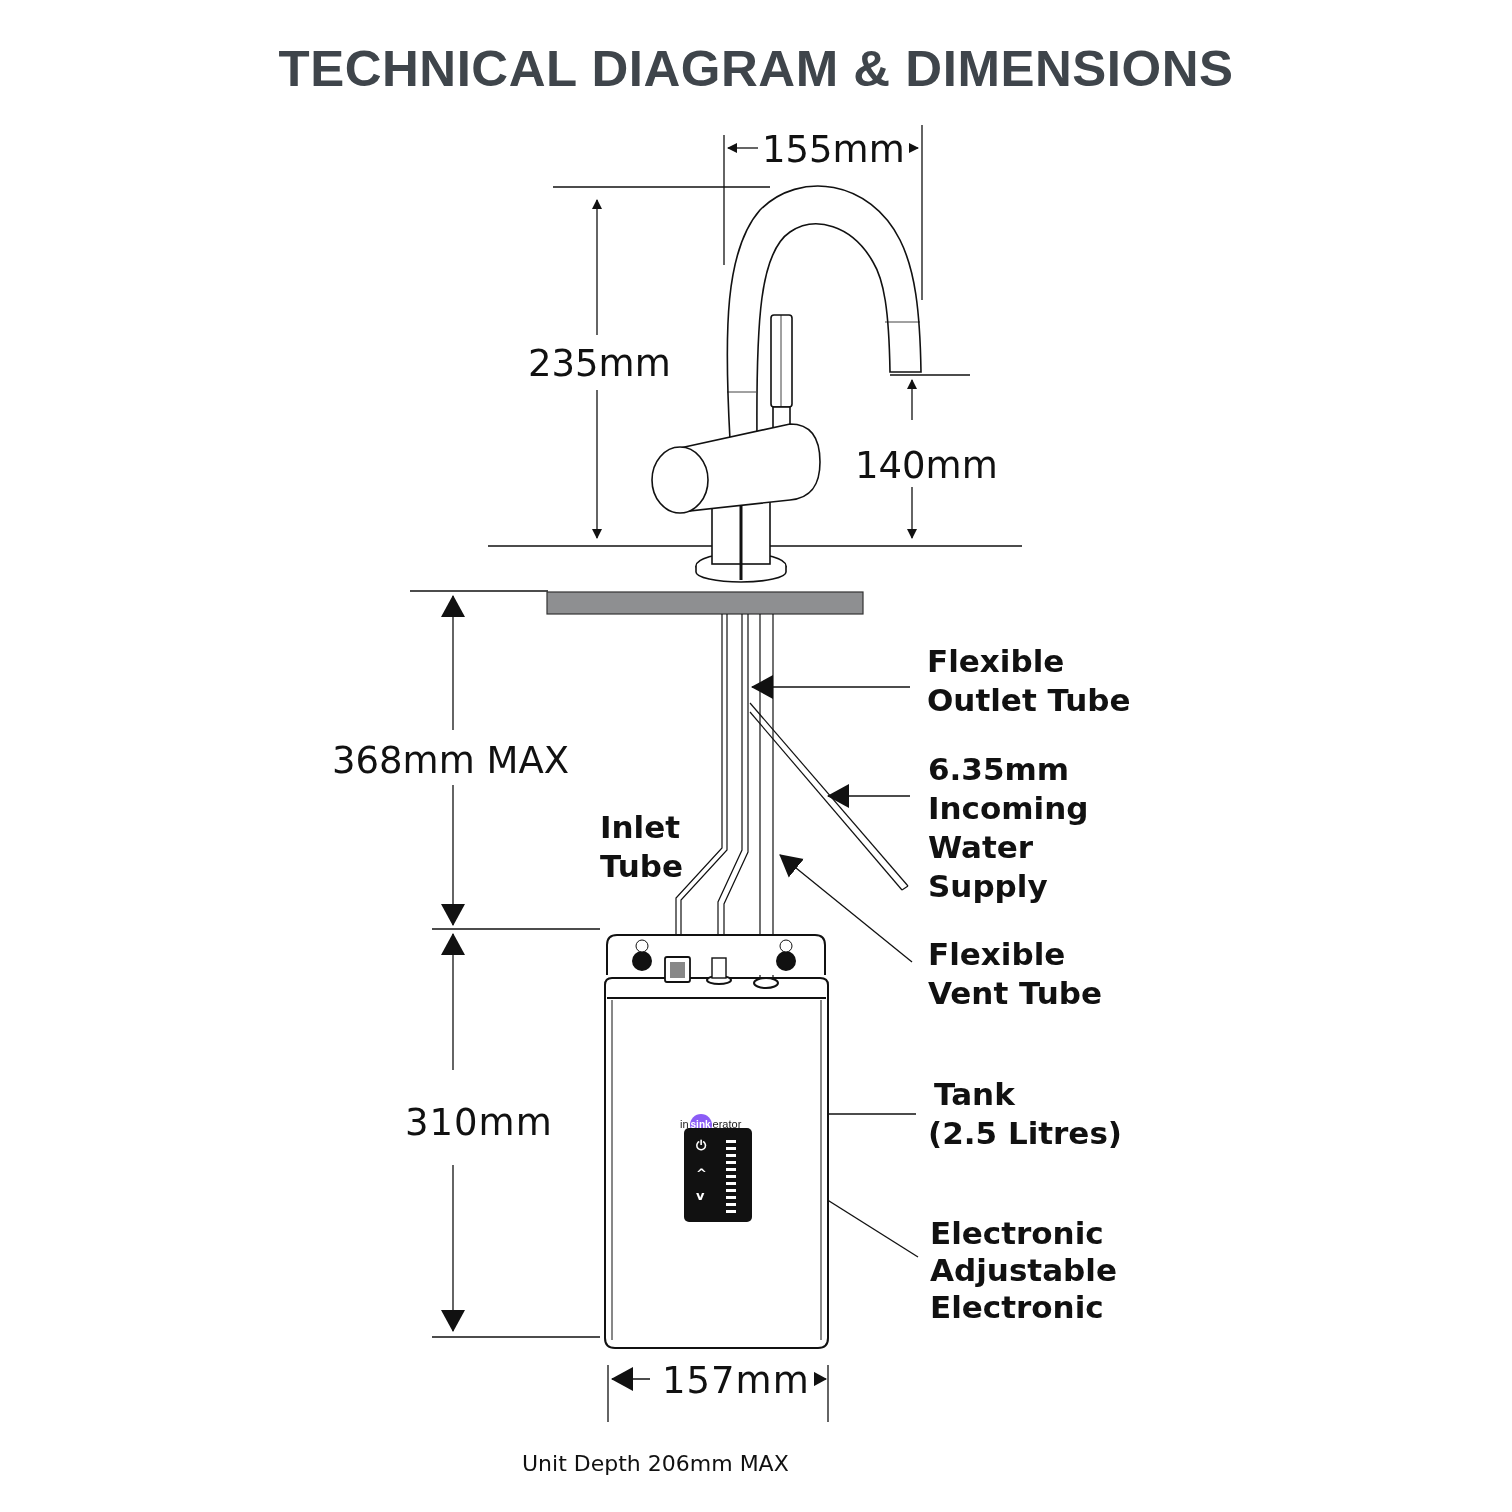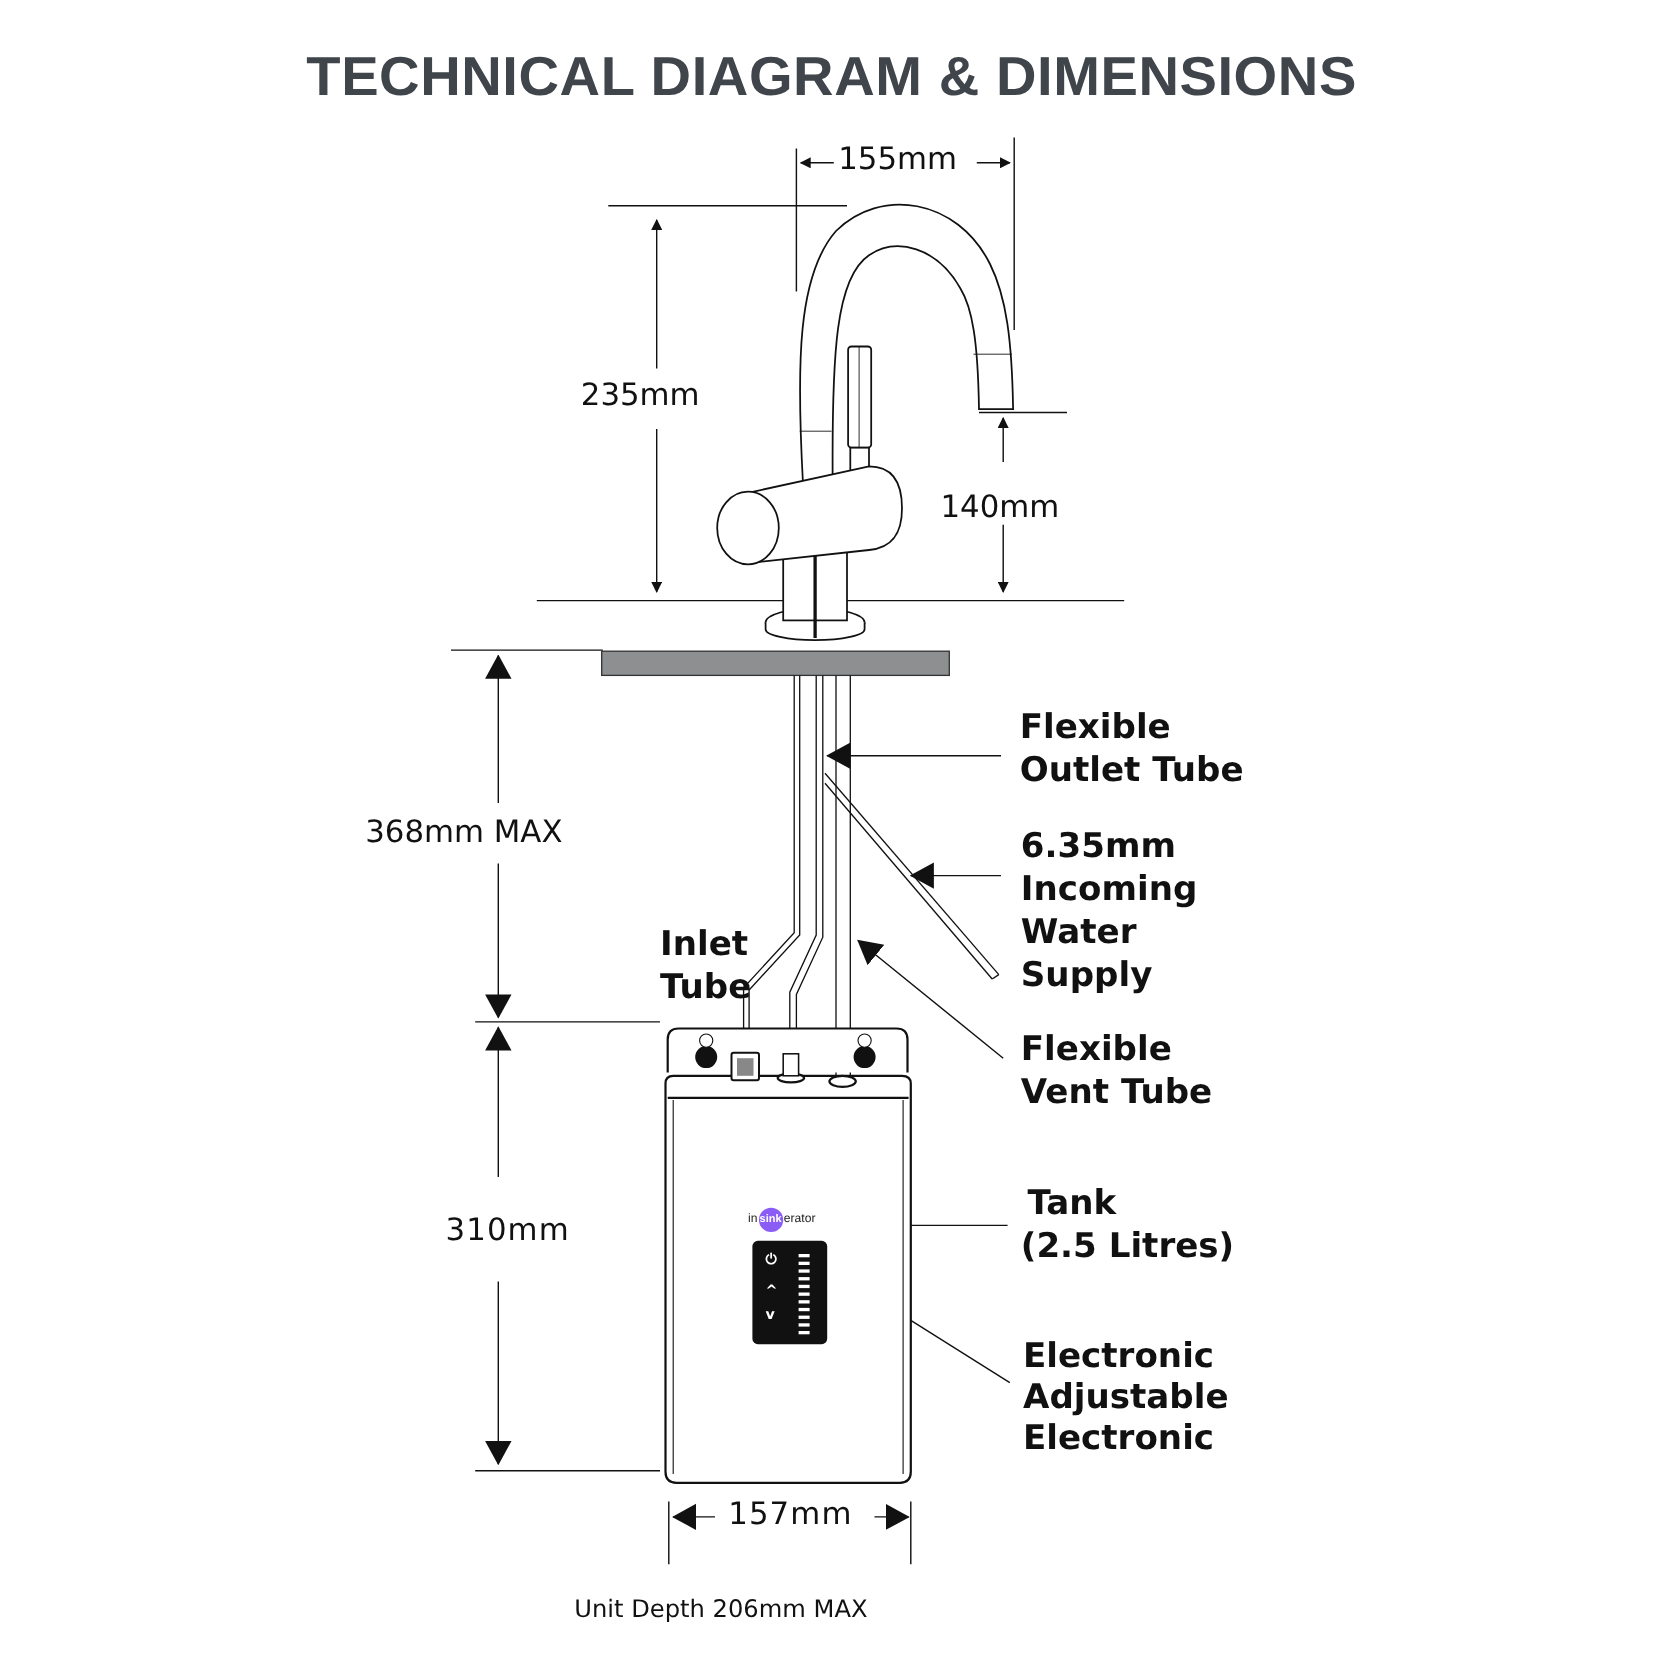--- a/index.html
+++ b/index.html
@@ -4,28 +4,28 @@
 <style>
   html, body { margin: 0; padding: 0; background: #ffffff; }
   body { width: 1512px; height: 1512px; position: relative; overflow: hidden;
          font-family: "DejaVu Sans", "Liberation Sans", sans-serif; color: #111; }
   .title { position: absolute; left: 0; top: 40px; width: 1512px; text-align: center;
            font-family: "Liberation Sans", "DejaVu Sans", sans-serif; font-weight: 900;
            font-size: 50px; letter-spacing: 0.5px; color: #3f454b; transform: scaleX(1.02); }
   svg.diagram { position: absolute; left: 0; top: 0; }
   .lbl { position: absolute; font-family: "DejaVu Sans", sans-serif; font-size: 31px;
          line-height: 39px; color: #111; white-space: nowrap; background: transparent; }
-  .dim { position: absolute; font-family: "DejaVu Sans", sans-serif; font-size: 28px;
+  .dim { position: absolute; font-family: "DejaVu Sans", sans-serif; font-size: 37px;
          color: #111; white-space: nowrap; background: #fff; padding: 0 4px; }
   .multi span { display: block; font-weight: bold; }
   .brand { position: absolute; left: 680px; top: 1098px; font-family: "Liberation Sans", sans-serif;
            font-size: 11px; color: #222; white-space: nowrap; }
   .brand .sink { display: inline-block; background: #8b5cf6; color: #fff; border-radius: 50%;
                  width: 22px; height: 22px; line-height: 22px; text-align: center; font-weight: bold;
-                 font-size: 10px; margin: 0 1px; }
+                 font-size: 10px; margin: 16px 1px; }
   .panel { position: absolute; left: 684px; top: 1128px; width: 68px; height: 94px;
            background: #111; border-radius: 5px; }
   .panel .btn { position: absolute; left: 12px; color: #fff; font-size: 13px; font-weight: bold; }
   .panel .bar { position: absolute; left: 42px; width: 10px; height: 3px; background: #fff; }
 </style>
 </head>
 <body>
 
 <div class="title">TECHNICAL DIAGRAM &amp; DIMENSIONS</div>
 
@@ -149,21 +149,21 @@
 </svg>
 
 <div class="dim" style="left:758px; top:128px;">155mm</div>
 <div class="dim" style="left:524px; top:342px;">235mm</div>
 <div class="dim" style="left:851px; top:444px;">140mm</div>
 <div class="dim" style="left:328px; top:739px;">368mm MAX</div>
 <div class="dim" style="left:401px; top:1101px; letter-spacing:1px;">310mm</div>
 <div class="dim" style="left:658px; top:1359px; letter-spacing:1px;">157mm</div>
 <div class="lbl" style="left:522px; top:1444px; font-size:22px;">Unit Depth 206mm MAX</div>
 
-<div class="lbl multi" style="left:600px; top:839px;">
+<div class="lbl multi" style="left:600px; top:808px;">
   <span>Inlet</span>
   <span>Tube</span>
 </div>
 <div class="lbl multi" style="left:927px; top:642px;">
   <span>Flexible</span>
   <span>Outlet Tube</span>
 </div>
 <div class="lbl multi" style="left:928px; top:750px;">
   <span>6.35mm</span>
   <span>Incoming</span>

